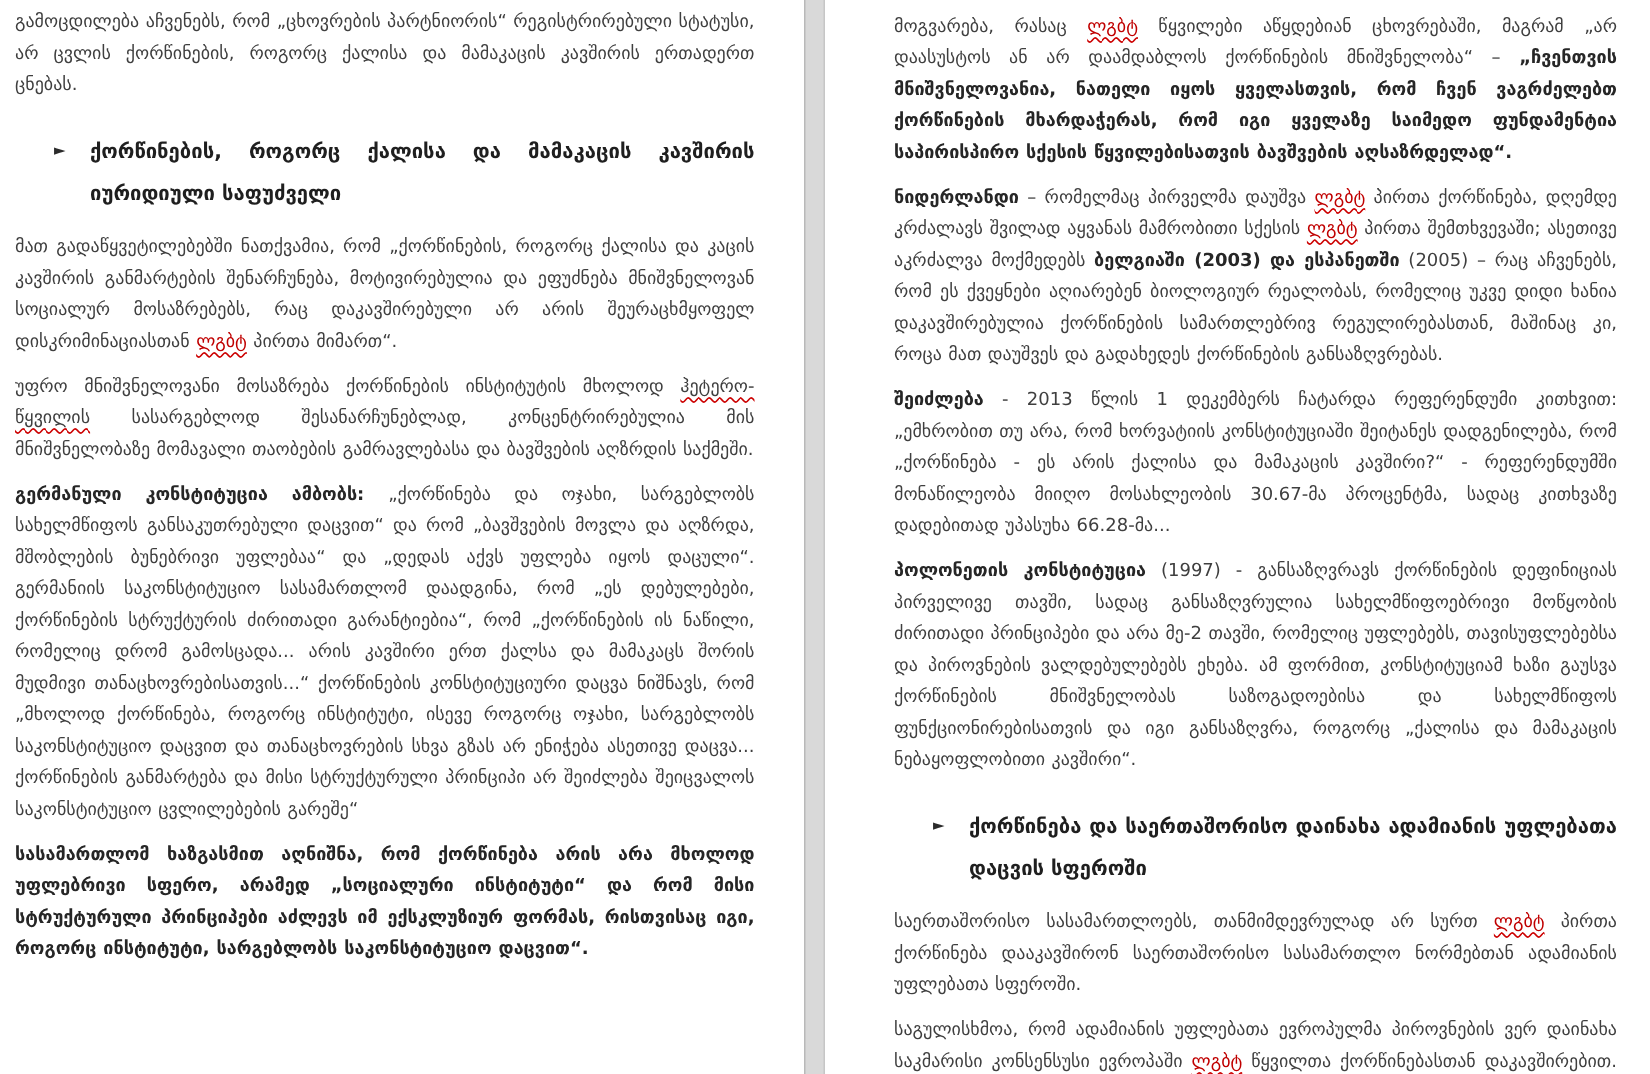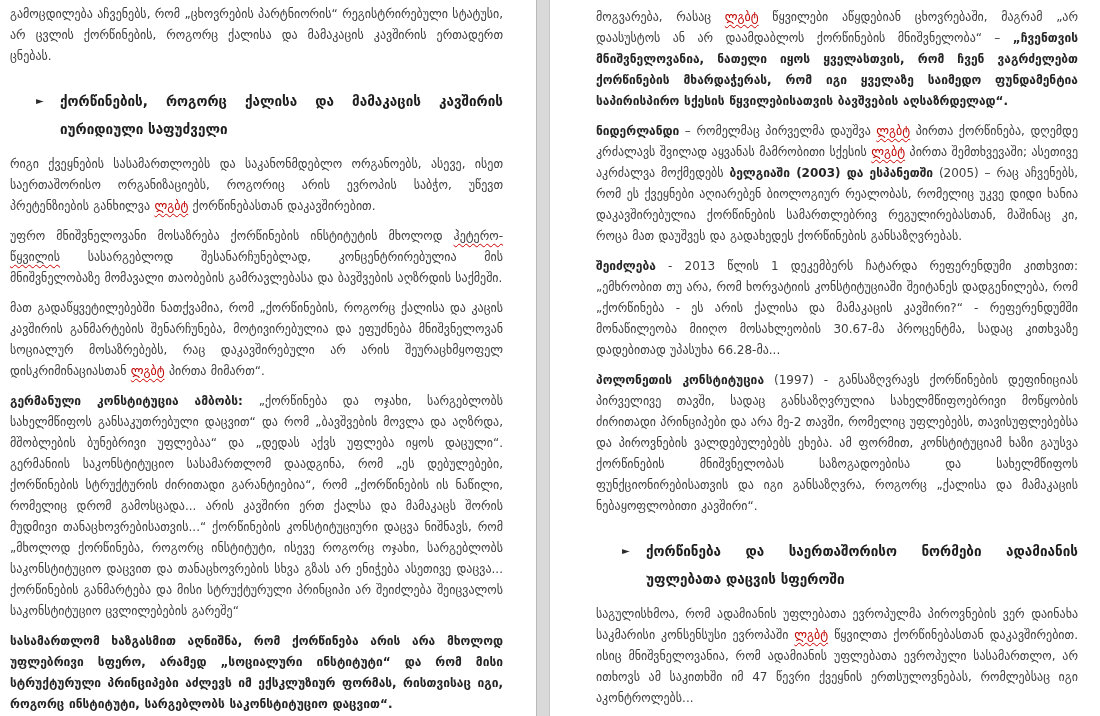--- a/index.html
+++ b/index.html
@@ -42,28 +42,28 @@
     text-decoration-thickness:1px;text-underline-offset:3px;
   }
 </style>
 </head>
 <body>
 
 <div class="spread">
   <div class="page page-left">
       <div class="para"><span class="r-n">გამოცდილება აჩვენებს, რომ „ცხოვრების პარტნიორის“ რეგისტრირებული სტატუსი, არ ცვლის ქორწინების, როგორც ქალისა და მამაკაცის კავშირის ერთადერთ ცნებას.</span></div>
       <div class="heading"><span class="arrow">►</span><span>ქორწინების, როგორც ქალისა და მამაკაცის კავშირის იურიდიული საფუძველი</span></div>
-      <div class="para"><span class="r-n">რიგი ქვეყნების სასამართლოებს და საკანონმდებლო ორგანოებს, ასევე, ისეთ საერთაშორისო ორგანიზაციებს, როგორიც არის ევროპის საბჭო, უწევთ პრეტენზიების განხილვა </span><span class="r-r">ლგბტ</span><span class="r-n"> ქორწინებასთან დაკავშირებით.</span></div>
+      <div class="para"><span class="r-n">მათ გადაწყვეტილებებში ნათქვამია, რომ „ქორწინების, როგორც ქალისა და კაცის კავშირის განმარტების შენარჩუნება, მოტივირებულია და ეფუძნება მნიშვნელოვან სოციალურ მოსაზრებებს, რაც დაკავშირებული არ არის შეურაცხმყოფელ დისკრიმინაციასთან </span><span class="r-r">ლგბტ</span><span class="r-n"> პირთა მიმართ“.</span></div>
       <div class="para"><span class="r-n">უფრო მნიშვნელოვანი მოსაზრება ქორწინების ინსტიტუტის მხოლოდ </span><span class="r-w">ჰეტერო-წყვილის</span><span class="r-n"> სასარგებლოდ შესანარჩუნებლად, კონცენტრირებულია მის მნიშვნელობაზე მომავალი თაობების გამრავლებასა და ბავშვების აღზრდის საქმეში.</span></div>
-      <div class="para"><span class="r-n">მათ გადაწყვეტილებებში ნათქვამია, რომ „ქორწინების, როგორც ქალისა და კაცის კავშირის განმარტების შენარჩუნება, მოტივირებულია და ეფუძნება მნიშვნელოვან სოციალურ მოსაზრებებს, რაც დაკავშირებული არ არის შეურაცხმყოფელ დისკრიმინაციასთან </span><span class="r-r">ლგბტ</span><span class="r-n"> პირთა მიმართ“.</span></div>
       <div class="para"><span class="r-b">გერმანული კონსტიტუცია ამბობს: </span><span class="r-n">„ქორწინება და ოჯახი, სარგებლობს სახელმწიფოს განსაკუთრებული დაცვით“ და რომ „ბავშვების მოვლა და აღზრდა, მშობლების ბუნებრივი უფლებაა“ და „დედას აქვს უფლება იყოს დაცული“. გერმანიის საკონსტიტუციო სასამართლომ დაადგინა, რომ „ეს დებულებები, ქორწინების სტრუქტურის ძირითადი გარანტიებია“, რომ „ქორწინების ის ნაწილი, რომელიც დრომ გამოსცადა... არის კავშირი ერთ ქალსა და მამაკაცს შორის მუდმივი თანაცხოვრებისათვის...“ ქორწინების კონსტიტუციური დაცვა ნიშნავს, რომ „მხოლოდ ქორწინება, როგორც ინსტიტუტი, ისევე როგორც ოჯახი, სარგებლობს საკონსტიტუციო დაცვით და თანაცხოვრების სხვა გზას არ ენიჭება ასეთივე დაცვა... ქორწინების განმარტება და მისი სტრუქტურული პრინციპი არ შეიძლება შეიცვალოს საკონსტიტუციო ცვლილებების გარეშე“</span></div>
       <div class="para"><span class="r-b">სასამართლომ ხაზგასმით აღნიშნა, რომ ქორწინება არის არა მხოლოდ უფლებრივი სფერო, არამედ „სოციალური ინსტიტუტი“ და რომ მისი სტრუქტურული პრინციპები აძლევს იმ ექსკლუზიურ ფორმას, რისთვისაც იგი, როგორც ინსტიტუტი, სარგებლობს საკონსტიტუციო დაცვით“.</span></div>
     </div>
   <div class="gutter"></div>
   <div class="page page-right">
       <div class="para"><span class="r-n">მოგვარება, რასაც </span><span class="r-r">ლგბტ</span><span class="r-n"> წყვილები აწყდებიან ცხოვრებაში, მაგრამ „არ დაასუსტოს ან არ დაამდაბლოს ქორწინების მნიშვნელობა“ – </span><span class="r-b">„ჩვენთვის მნიშვნელოვანია, ნათელი იყოს ყველასთვის, რომ ჩვენ ვაგრძელებთ ქორწინების მხარდაჭერას, რომ იგი ყველაზე საიმედო ფუნდამენტია საპირისპირო სქესის წყვილებისათვის ბავშვების აღსაზრდელად“.</span></div>
       <div class="para"><span class="r-b">ნიდერლანდი</span><span class="r-n"> – რომელმაც პირველმა დაუშვა </span><span class="r-r">ლგბტ</span><span class="r-n"> პირთა ქორწინება, დღემდე კრძალავს შვილად აყვანას მამრობითი სქესის </span><span class="r-r">ლგბტ</span><span class="r-n"> პირთა შემთხვევაში; ასეთივე აკრძალვა მოქმედებს </span><span class="r-b">ბელგიაში (2003) და ესპანეთში</span><span class="r-n"> (2005) – რაც აჩვენებს, რომ ეს ქვეყნები აღიარებენ ბიოლოგიურ რეალობას, რომელიც უკვე დიდი ხანია დაკავშირებულია ქორწინების სამართლებრივ რეგულირებასთან, მაშინაც კი, როცა მათ დაუშვეს და გადახედეს ქორწინების განსაზღვრებას.</span></div>
       <div class="para"><span class="r-b">შეიძლება</span><span class="r-n"> - 2013 წლის 1 დეკემბერს ჩატარდა რეფერენდუმი კითხვით: „ემხრობით თუ არა, რომ ხორვატიის კონსტიტუციაში შეიტანეს დადგენილება, რომ „ქორწინება - ეს არის ქალისა და მამაკაცის კავშირი?“ - რეფერენდუმში მონაწილეობა მიიღო მოსახლეობის 30.67-მა პროცენტმა, სადაც კითხვაზე დადებითად უპასუხა 66.28-მა...</span></div>
       <div class="para"><span class="r-b">პოლონეთის კონსტიტუცია</span><span class="r-n"> (1997) - განსაზღვრავს ქორწინების დეფინიციას პირველივე თავში, სადაც განსაზღვრულია სახელმწიფოებრივი მოწყობის ძირითადი პრინციპები და არა მე-2 თავში, რომელიც უფლებებს, თავისუფლებებსა და პიროვნების ვალდებულებებს ეხება. ამ ფორმით, კონსტიტუციამ ხაზი გაუსვა ქორწინების მნიშვნელობას საზოგადოებისა და სახელმწიფოს ფუნქციონირებისათვის და იგი განსაზღვრა, როგორც „ქალისა და მამაკაცის ნებაყოფლობითი კავშირი“.</span></div>
-      <div class="heading"><span class="arrow">►</span><span>ქორწინება და საერთაშორისო ნორმები ადამიანის უფლებათა დაცვის სფეროში</span></div>
+      <div class="heading"><span class="arrow">►</span><span>ქორწინება და საერთაშორისო დაინახა ადამიანის უფლებათა დაცვის სფეროში</span></div>
+      <div class="para"><span class="r-n">საერთაშორისო სასამართლოებს, თანმიმდევრულად არ სურთ </span><span class="r-r">ლგბტ</span><span class="r-n"> პირთა ქორწინება დააკავშირონ საერთაშორისო სასამართლო ნორმებთან ადამიანის უფლებათა სფეროში.</span></div>
       <div class="para"><span class="r-n">საგულისხმოა, რომ ადამიანის უფლებათა ევროპულმა პიროვნების ვერ დაინახა საკმარისი კონსენსუსი ევროპაში </span><span class="r-r">ლგბტ</span><span class="r-n"> წყვილთა ქორწინებასთან დაკავშირებით. ისიც მნიშვნელოვანია, რომ ადამიანის უფლებათა ევროპული სასამართლო, არ ითხოვს ამ საკითხში იმ 47 წევრი ქვეყნის ერთსულოვნებას, რომლებსაც იგი აკონტროლებს...</span></div>
     </div>
 </div>
 
 </body></html>

